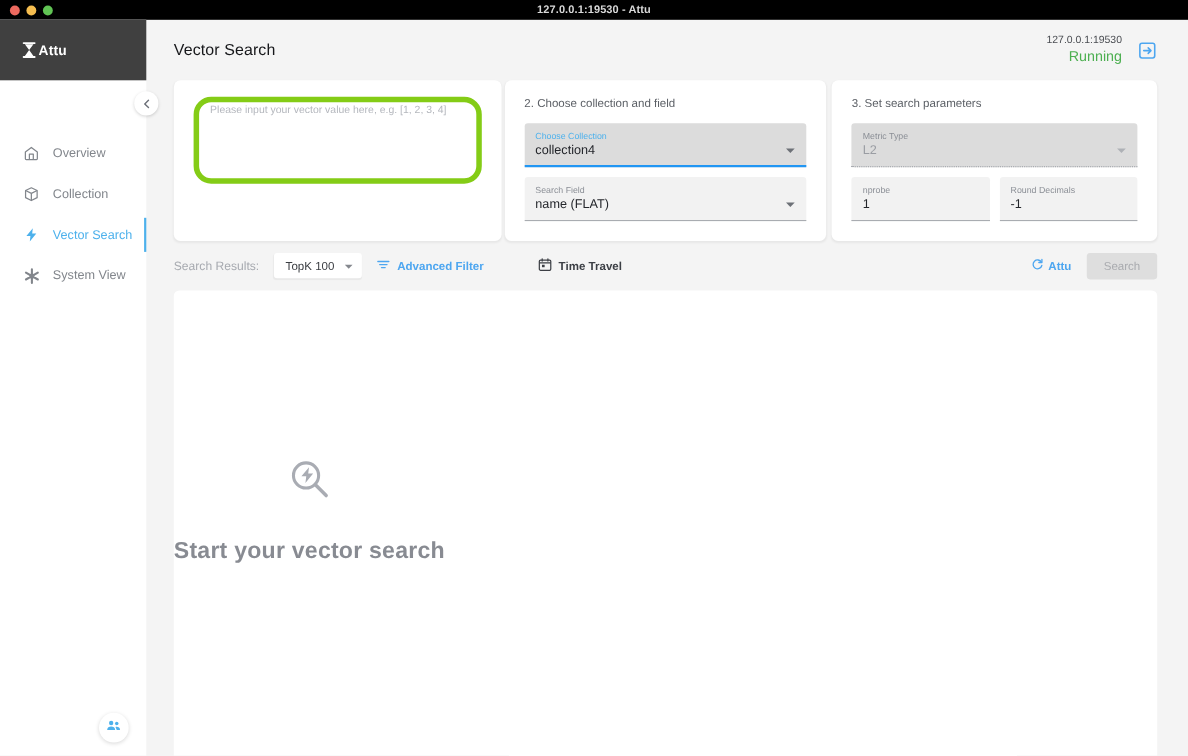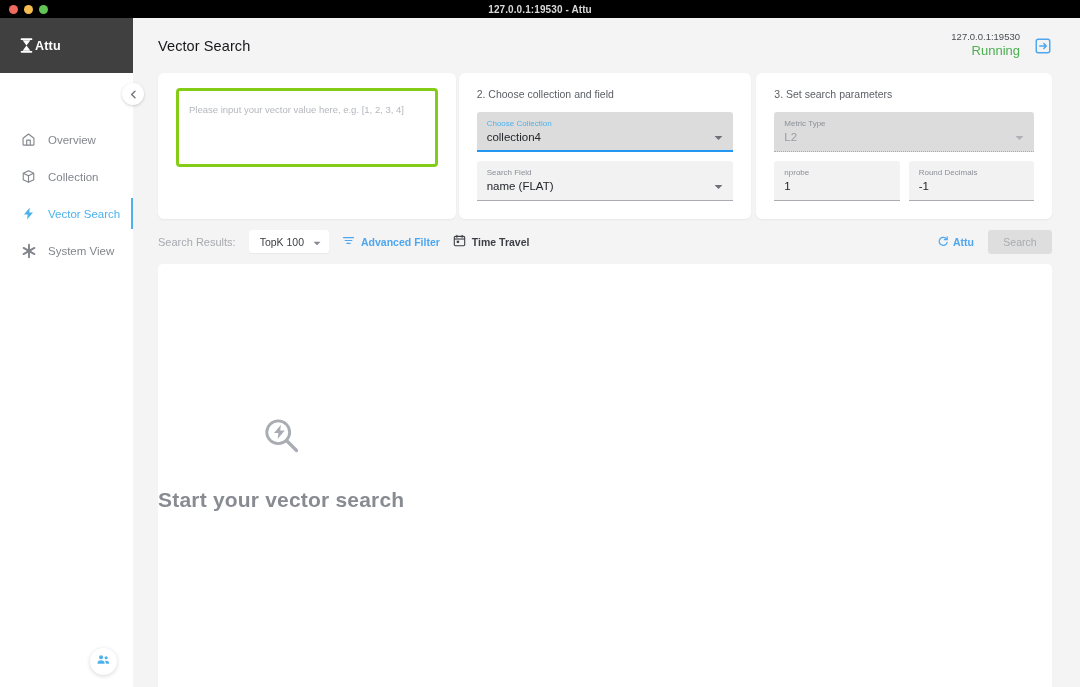--- a/index.html
+++ b/index.html
@@ -178,24 +178,24 @@
   .card-2 { width: 294px; margin-left: 3px; }
   .card-3 { width: 297px; margin-left: 5px; }
   .card-title {
     font-size: 10.5px;
     color: #5c6066;
     margin-bottom: 12px;
   }
   .vector-textarea {
     width: 100%;
     height: 79px;
-    border: 3px solid #84cc16;
-    border-radius: 4px;
+    border: 5px solid #84cc16;
+    border-radius: 16px;
     resize: none;
-    padding: 13px 10px;
+    padding: 2px 10px;
     font-size: 9.5px;
     font-family: "Liberation Sans", "DejaVu Sans", sans-serif;
     color: #30333a;
     outline: none;
     background: #fff;
   }
   .vector-textarea::placeholder { color: #b4b7bd; }
 
   
   .mfield {
@@ -260,21 +260,21 @@
     align-items: center;
     gap: 6px;
     font-size: 10.5px;
     font-weight: bold;
     cursor: pointer;
     background: none;
     border: none;
     font-family: inherit;
   }
   .tool-btn.blue { color: #4da6f0; }
-  .tool-btn.dark { color: #3c3f45; }
+  .tool-btn.dark { color: #3c3f45; margin-left: 36px; }
   .toolbar-right { display: flex; align-items: center; gap: 14px; }
   .reset-btn {
     display: flex; align-items: center; gap: 4px;
     color: #4da6f0; font-size: 10.5px; font-weight: bold;
     cursor: pointer; background: none; border: none; font-family: inherit;
   }
   .search-btn {
     width: 64px; height: 24px;
     background: #dedede;
     color: #a9abaf;

